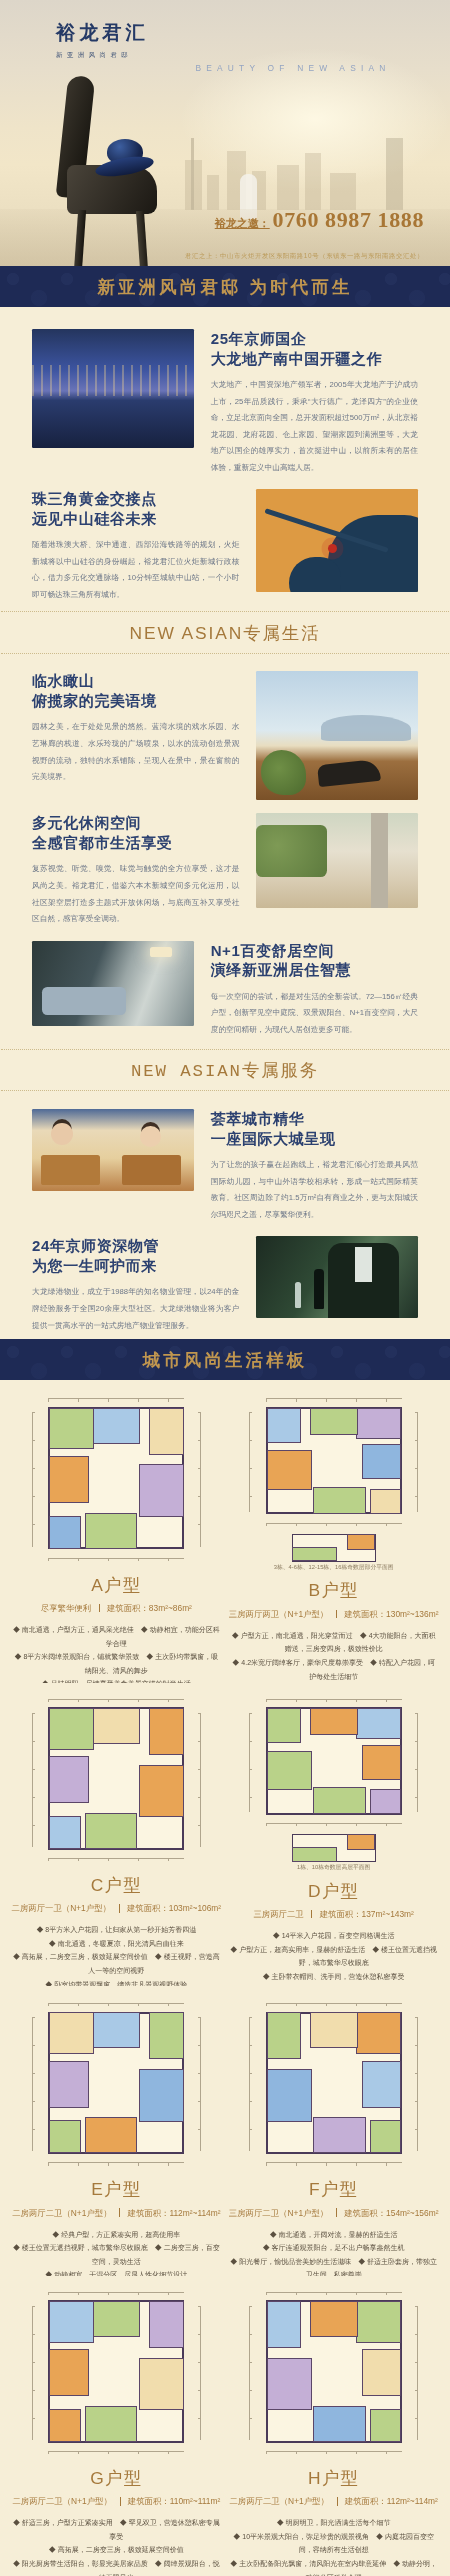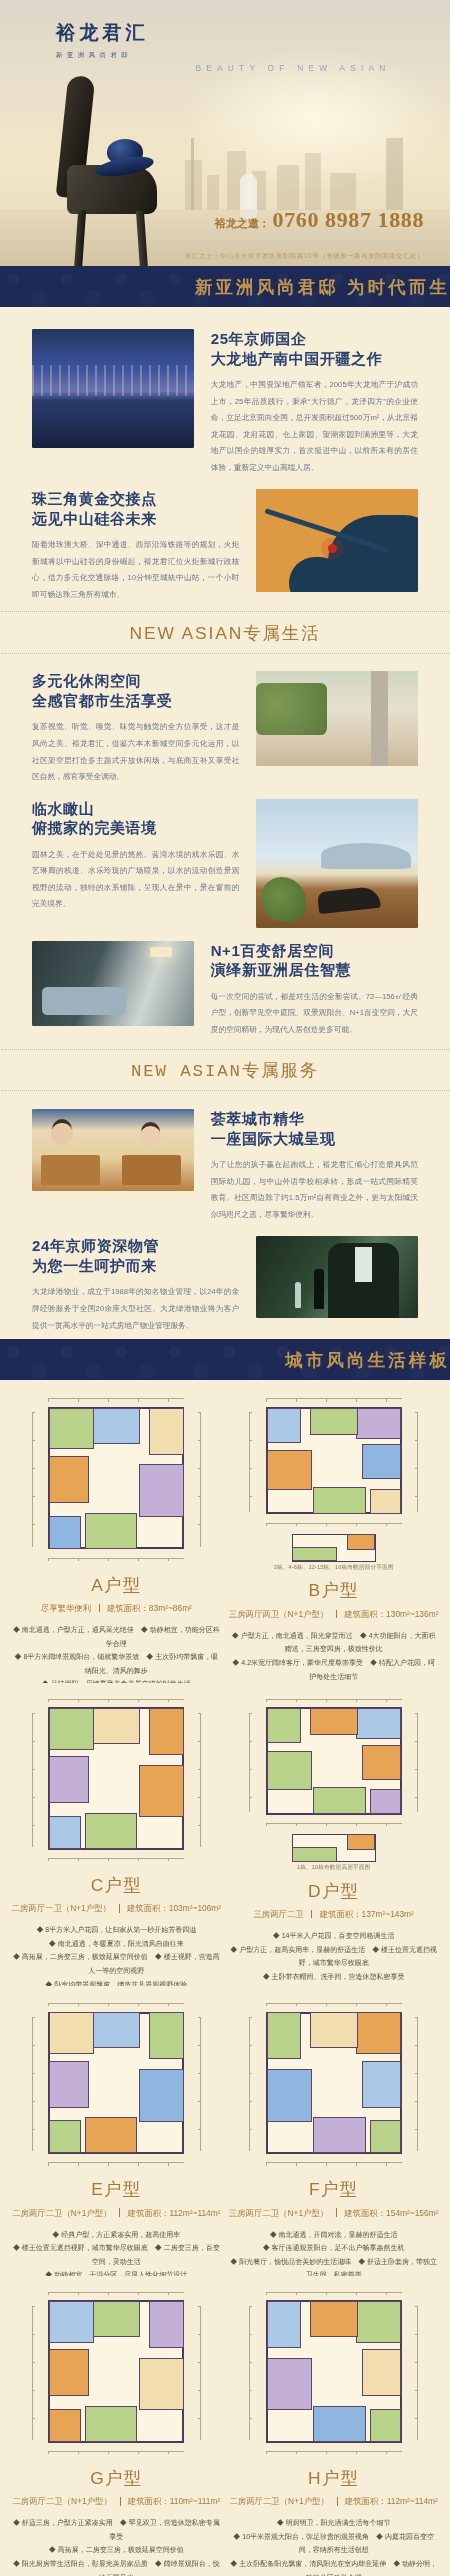--- a/index.html
+++ b/index.html
@@ -35,26 +35,26 @@
   .hat .brim { position:absolute; left:0; top:19.3px; width:59px; height:16.7px; border-radius:50%;
                background:linear-gradient(180deg,#27407b,#101c3d); transform:rotate(-10deg); }
 
   .logo { position:absolute; left:56px; top:19.3px; text-align:left; }
   .logo-title { font-size:19.3px; font-weight:bold; color:#253a66; letter-spacing:3.9px; }
   .logo-sub { margin-top:5.2px; font-size:6.4px; color:#3c5176; letter-spacing:4.5px; }
   .hero-title { position:absolute; left:164px; top:57px; width:258px; text-align:center; }
   .hero-title .zh { font-size:25px; font-weight:bold; color:#4f679c; letter-spacing:1.9px; white-space:nowrap; }
   .hero-title .en { margin-top:6.4px; font-size:8.4px; color:#93a4c2; letter-spacing:5.2px; white-space:nowrap; }
   .hero-phone { position:absolute; right:26px; top:207px; white-space:nowrap; text-align:right; }
-  .hero-phone .lbl { font-size:11px; color:#a87635; font-weight:bold; }
+  .hero-phone .lbl { font-size:11px; color:#a87635; font-weight:bold;text-decoration:underline; }
   .hero-phone .num { font-family:"Liberation Serif", serif; font-size:22px; font-weight:bold; color:#a87635; letter-spacing:0.6px; }
   .hero-addr { position:absolute; right:26px; top:252px; font-size:6.4px; color:#bb9a59; letter-spacing:0.6px; }
 
   
-  .banner { height:41px; background:#1e2a55; position:relative; display:flex; align-items:center; justify-content:flex-end; overflow:hidden; }
+  .banner { height:41px; background:#1e2a55; position:relative; display:flex; align-items:center; justify-content:center; overflow:hidden; }
   .banner .pattern { position:absolute; inset:0; opacity:.5;
       background-image:radial-gradient(circle at 13px 13px, rgba(90,110,170,.18) 5.8px, transparent 6.4px),
                        radial-gradient(circle at 39px 32px, rgba(90,110,170,.14) 7.7px, transparent 8.4px);
       background-size:54px 45px; }
   .banner .txt { position:relative; font-size:17.4px; font-weight:bold; color:#c0964f; letter-spacing:3.2px; }
   .banner2wrap { height:46px; padding-top:5.2px; }
 
   
   .sec { display:flex; gap:16.7px; padding:13px 32px 0; }
   .sec .txtcol { flex:1; }
@@ -210,40 +210,40 @@
       <div class="dot"></div>
     </div>
   </div>
 
   <div class="divider d1">
     <div class="dotline"></div>
     <div class="title">NEW ASIAN专属生活</div>
     <div class="dotline"></div>
   </div>
 
-  <div class="sec s3">
-    <div class="txtcol">
-      <h2><span>多元化休闲空间</span><br><span>全感官都市生活享受</span></h2>
-      <p>复苏视觉、听觉、嗅觉、味觉与触觉的全方位享受，这才是风尚之美。裕龙君汇，借鉴六本木新城空间多元化运用，以社区架空层打造多主题式开放休闲场，与底商互补又享受社区自然，感官享受全调动。</p>
-    </div>
-    <div class="imgcol ph-court">
-        <div class="green"></div>
-        <div class="col"></div>
-      </div>
-  </div>
-
   <div class="sec s4">
     <div class="txtcol">
       <h2><span>临水瞰山</span><br><span>俯揽家的完美语境</span></h2>
       <p>园林之美，在于处处见景的悠然。蓝湾水境的戏水乐园、水艺琳廊的栈道、水乐玲珑的广场喷泉，以水的流动创造景观视野的流动，独特的水系铺陈，呈现人在景中，景在窗前的完美境界。</p>
     </div>
     <div class="imgcol ph-balc">
         <div class="mount"></div>
         <div class="plant"></div>
         <div class="chaise"></div>
+      </div>
+  </div>
+
+  <div class="sec s3">
+    <div class="txtcol">
+      <h2><span>多元化休闲空间</span><br><span>全感官都市生活享受</span></h2>
+      <p>复苏视觉、听觉、嗅觉、味觉与触觉的全方位享受，这才是风尚之美。裕龙君汇，借鉴六本木新城空间多元化运用，以社区架空层打造多主题式开放休闲场，与底商互补又享受社区自然，感官享受全调动。</p>
+    </div>
+    <div class="imgcol ph-court">
+        <div class="green"></div>
+        <div class="col"></div>
       </div>
   </div>
 
   <div class="sec s5">
     <div class="imgcol ph-living">
         <div class="sofa"></div>
         <div class="lamp"></div>
       </div>
     <div class="txtcol">
       <h2><span>N+1百变舒居空间</span><br><span>演绎新亚洲居住智慧</span></h2>

